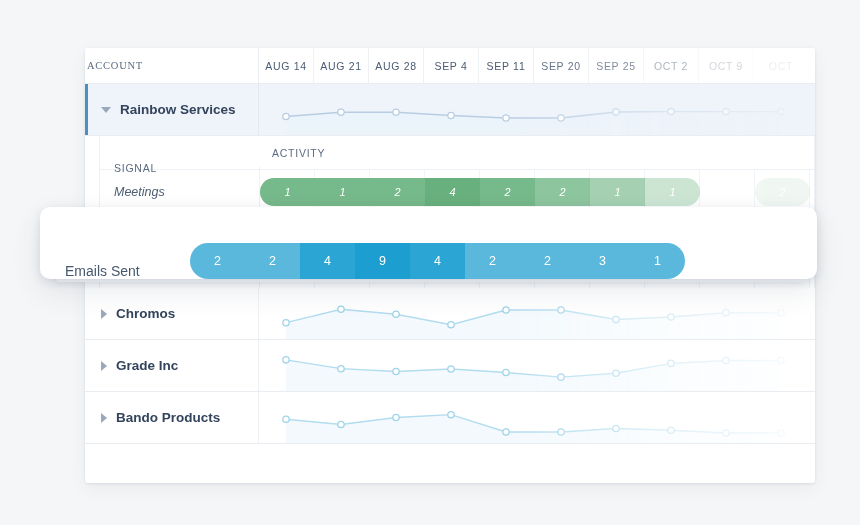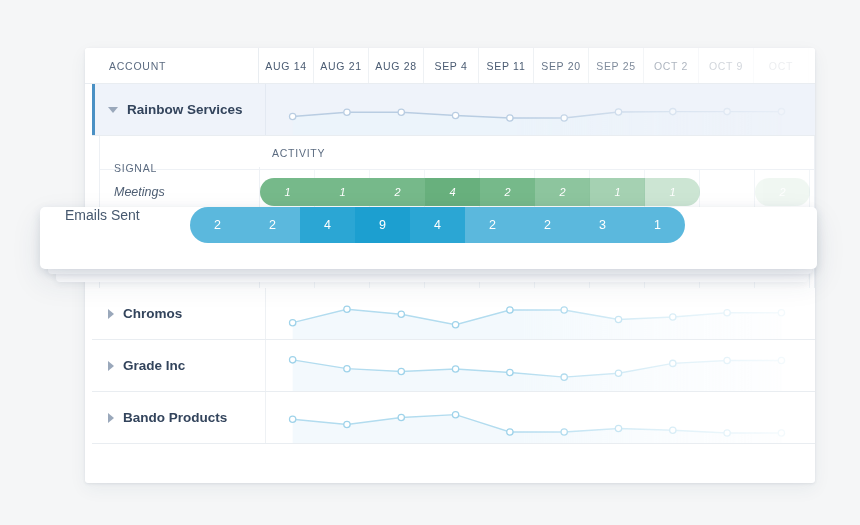--- a/index.html
+++ b/index.html
@@ -35,26 +35,27 @@
     display: flex;
     height: 36px;
     border-bottom: 1px solid #e9edf1;
     background: #fff;
   }
   .head-account {
     width: 174px;
     flex: 0 0 174px;
     display: flex;
     align-items: center;
-    padding-left: 24px;
+    padding-left: 2px;
     font-size: 10.5px;
     letter-spacing: 0.75px;
     color: #5b6b80;
     font-weight: 400;
     border-right: 1px solid #e9edf1;
+    font-family: Liberation Serif, serif;
   }
   .head-cells { display: flex; flex: 1 1 auto; }
   .head-cell {
     width: 55px;
     flex: 0 0 55px;
     display: flex;
     align-items: center;
     justify-content: center;
     font-size: 10.5px;
     letter-spacing: 0.7px;
@@ -62,21 +63,20 @@
     border-right: 1px solid #eef1f4;
     white-space: nowrap;
   }
 
   
   .acct-row {
     display: flex;
     height: 52px;
     position: relative;
     border-bottom: 1px solid #e9edf1;
-    margin-left: 7px;
   }
   .acct-row.expanded { background: #eff3fa; }
   .acct-row.expanded::before {
     content: "";
     position: absolute;
     left: 0; top: 0; bottom: 0;
     width: 3px;
     background: #4a90c4;
   }
   .acct-name {
@@ -196,26 +196,26 @@
     box-shadow: 0 2px 6px rgba(40,60,90,0.07);
   }
   #drag-shadow-2 { left: 56px; top: 214px; width: 752px; height: 68px; }
   #drag-shadow-1 { left: 48px; top: 210px; width: 764px; height: 64px; }
 
   #drag-row {
     position: absolute;
     left: 40px;
     top: 207px;
     width: 777px;
-    height: 62px;
+    height: 72px;
     background: #ffffff;
-    border-radius: 5px;
+    border-radius: 10px;
     box-shadow: 0 3px 10px rgba(40,60,90,0.13), 0 12px 30px rgba(40,60,90,0.10);
     display: flex;
-    align-items: flex-start;
+    align-items: flex-end;
     z-index: 20;
   }
   #drag-row .drag-label {
     width: 150px;
     flex: 0 0 150px;
     padding-left: 25px;
     font-size: 14px;
     color: #46586e;
   }
   #drag-row .drag-cells { display: flex; align-items: center; }

